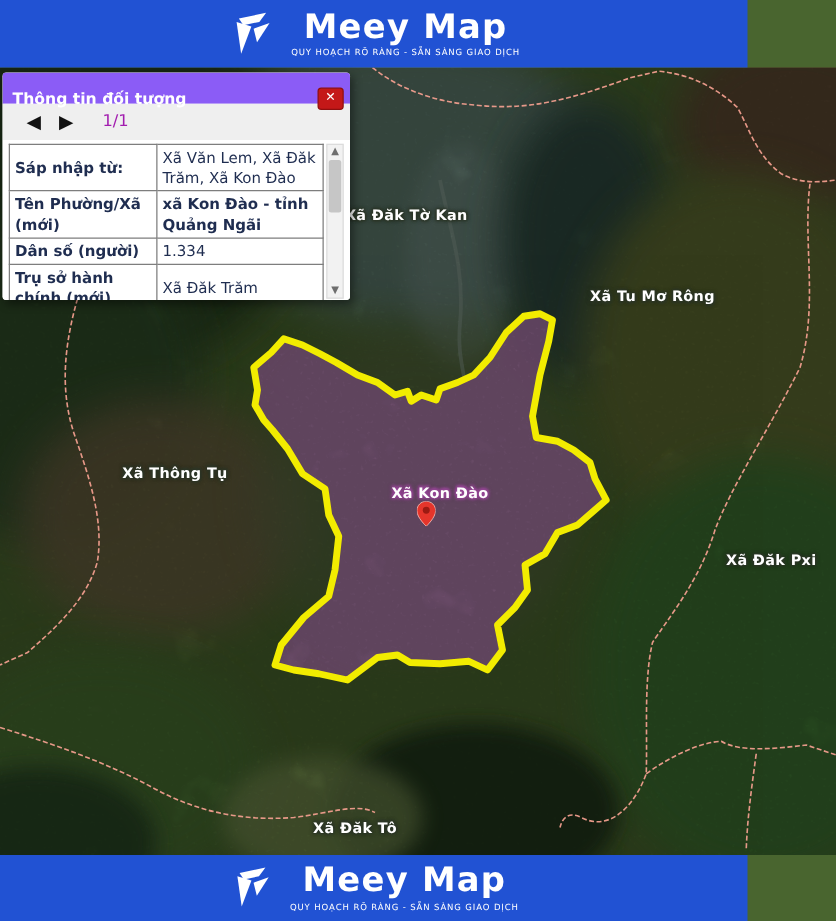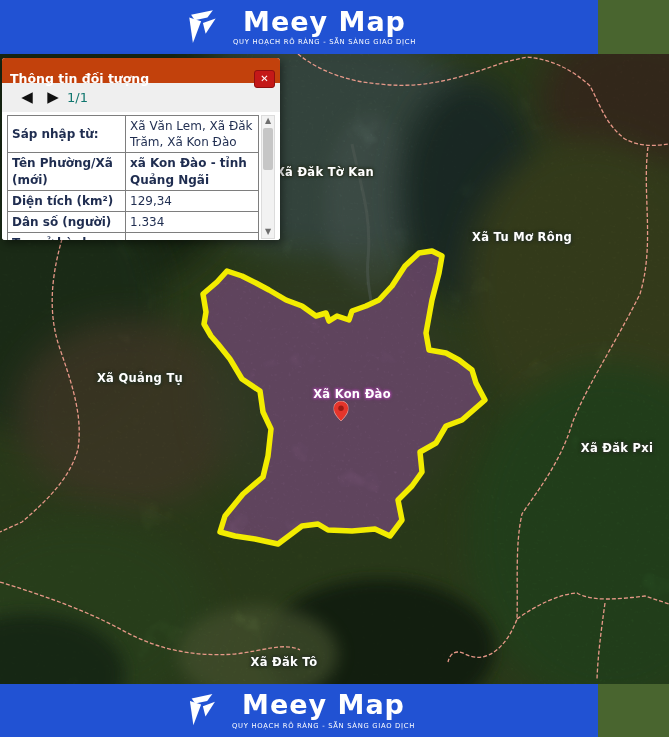--- a/index.html
+++ b/index.html
@@ -19,27 +19,27 @@
   .map-area { position:absolute; left:0; top:54px; width:669px; height:723px; z-index:1;padding-left:17px; }
   .map-area svg.terrain { position:absolute; left:0; top:0; }
   .map-label { position:absolute; transform:translate(-50%,-50%); color:#ffffff; font-weight:bold; font-size:11.5px; letter-spacing:0.3px; white-space:nowrap;
     text-shadow:-1px -1px 2px rgba(45,55,40,.95), 1px -1px 2px rgba(45,55,40,.95), -1px 1px 2px rgba(45,55,40,.95), 1px 1px 2px rgba(45,55,40,.95), 0 0 4px rgba(30,40,30,.8); }
   .map-label.highlight { text-shadow:-1px -1px 2px rgba(150,70,150,.95), 1px -1px 2px rgba(150,70,150,.95), -1px 1px 2px rgba(150,70,150,.95), 1px 1px 2px rgba(150,70,150,.95), 0 0 4px rgba(140,60,140,.9);margin-left:11px; }
   .map-pin { position:absolute; transform:translate(-50%,0); }
 
   
   .popup { position:absolute; left:2px; top:58px; width:278px; background:#ffffff; z-index:40;
     border-radius:3px; box-shadow:2px 3px 8px rgba(0,0,0,.45); overflow:hidden; }
-  .popup-titlebar { height:25px; background:#c2410c; display:flex; align-items:center; padding:16px 5px 0 8px; }
+  .popup-titlebar { height:25px; background:#8b5cf6; display:flex; align-items:center; padding:16px 5px 0 8px; }
   .popup-title { color:#ffffff; font-size:12.5px; font-weight:bold; }
   .popup-close { margin-left:auto; width:21px; height:18px; background:#c41818; border:1px solid #8f0f0f; border-radius:3px;
     color:#ffffff; font-size:10px; font-weight:bold; display:flex; align-items:center; justify-content:center; cursor:pointer; line-height:1; }
   .popup-nav { height:29px; background:#efefef; display:flex; align-items:center; padding-left:12px; }
   .nav-arrow { font-size:15px; color:#111111; cursor:pointer; width:26px; text-align:center; line-height:1; }
-  .nav-page { font-size:13px; color:#0f766e; margin-left:1px; }
+  .nav-page { font-size:13px; color:#a21caf; margin-left:16px; }
   .popup-body { display:flex; height:128px; padding:3px 1px 0 5px; background:#ffffff; }
   table.info { border-collapse:collapse; width:252px; table-layout:fixed; }
   table.info td { border:1px solid #7e7e7e; padding:2px 4px; font-size:12px; color:#1f2d50; line-height:1.35; vertical-align:middle; overflow:hidden; }
   td.lbl { width:118px; font-weight:bold; }
   td.val.bold { font-weight:bold; }
   .scrollbar { width:14px; height:124px; margin-left:2px; background:#f2f2f2; border:1px solid #dcdcdc; display:flex; flex-direction:column; align-items:center; }
   .scroll-btn { font-size:8px; color:#6e6e6e; line-height:10px; height:11px; cursor:pointer; }
   .scroll-thumb { width:10px; height:42px; background:#c6c6c6; border-radius:2px; margin-top:1px; cursor:pointer; }
   .scroll-spacer { flex:1; }
 </style>
@@ -114,21 +114,21 @@
       <path d="M605,549 C601,578 598,600 597,625"></path>
       <path d="M62,185 C52,220 47,258 60,295 C72,330 83,362 78,395 C70,425 45,448 22,468 L0,478"></path>
       <path d="M0,528 C45,542 85,556 122,576 C158,596 195,603 235,600 C262,597 285,588 300,596"></path>
     </g>
 
     <polygon points="227,217 217,228 203,240 206,258 204,270 211,282 218,290 230,305 242,325 260,337 263,358 271,375 268,402 263,423 243,440 225,462 220,478 235,482 255,485 278,490 302,472 318,470 328,476 352,477 375,475 390,482 402,466 398,446 412,432 422,418 420,398 436,389 446,372 462,366 485,346 476,329 472,316 459,306 446,299 429,296 426,279 432,246 439,219 442,202 432,197 419,199 405,212 392,232 379,246 366,252 352,257 349,266 337,262 329,267 326,259 316,262 302,252 286,246 269,236 256,229 242,222" fill="none" stroke="#f2ec00" stroke-width="5.5" stroke-linejoin="round"></polygon>
   </svg>
 
   <div class="map-label" style="left:325px; top:118px;">Xã Đăk Tờ Kan</div>
   <div class="map-label" style="left:522px; top:183px;">Xã Tu Mơ Rông</div>
-  <div class="map-label" style="left:140px; top:324px;">Xã Quảng Tụ</div>
+  <div class="map-label" style="left:140px; top:324px;">Xã Thông Tụ</div>
   <div class="map-label highlight" style="left:341px; top:340px;">Xã Kon Đào</div>
   <div class="map-label" style="left:617px; top:394px;">Xã Đăk Pxi</div>
   <div class="map-label" style="left:252px; top:608px;margin-left:32px;">Xã Đăk Tô</div>
 
   <div class="map-pin" style="left:341px; top:347px;">
     <svg width="15" height="20" viewBox="0 0 24 32">
       <path d="M12,0 C5.4,0 0,5.4 0,12 C0,21 12,32 12,32 C12,32 24,21 24,12 C24,5.4 18.6,0 12,0 Z" fill="#e5352b" stroke="#f6c9c4" stroke-width="1"></path>
       <circle cx="12" cy="11.5" r="4.4" fill="#9c1a12"></circle>
     </svg>
   </div>
@@ -149,24 +149,20 @@
       <tbody>
           <tr>
         <td class="lbl">Sáp nhập từ:</td>
         <td class="val">Xã Văn Lem, Xã Đăk Trăm, Xã Kon Đào</td>
       </tr>
       <tr>
         <td class="lbl">Tên Phường/Xã (mới)</td>
         <td class="val bold">xã Kon Đào - tỉnh Quảng Ngãi</td>
       </tr>
       <tr>
-        <td class="lbl">Diện tích (km²)</td>
-        <td class="val">129,34</td>
-      </tr>
-      <tr>
         <td class="lbl">Dân số (người)</td>
         <td class="val">1.334</td>
       </tr>
       <tr>
         <td class="lbl">Trụ sở hành chính (mới)</td>
         <td class="val">Xã Đăk Trăm</td>
       </tr>
     </tbody>
       </table>
     <div class="scrollbar">

